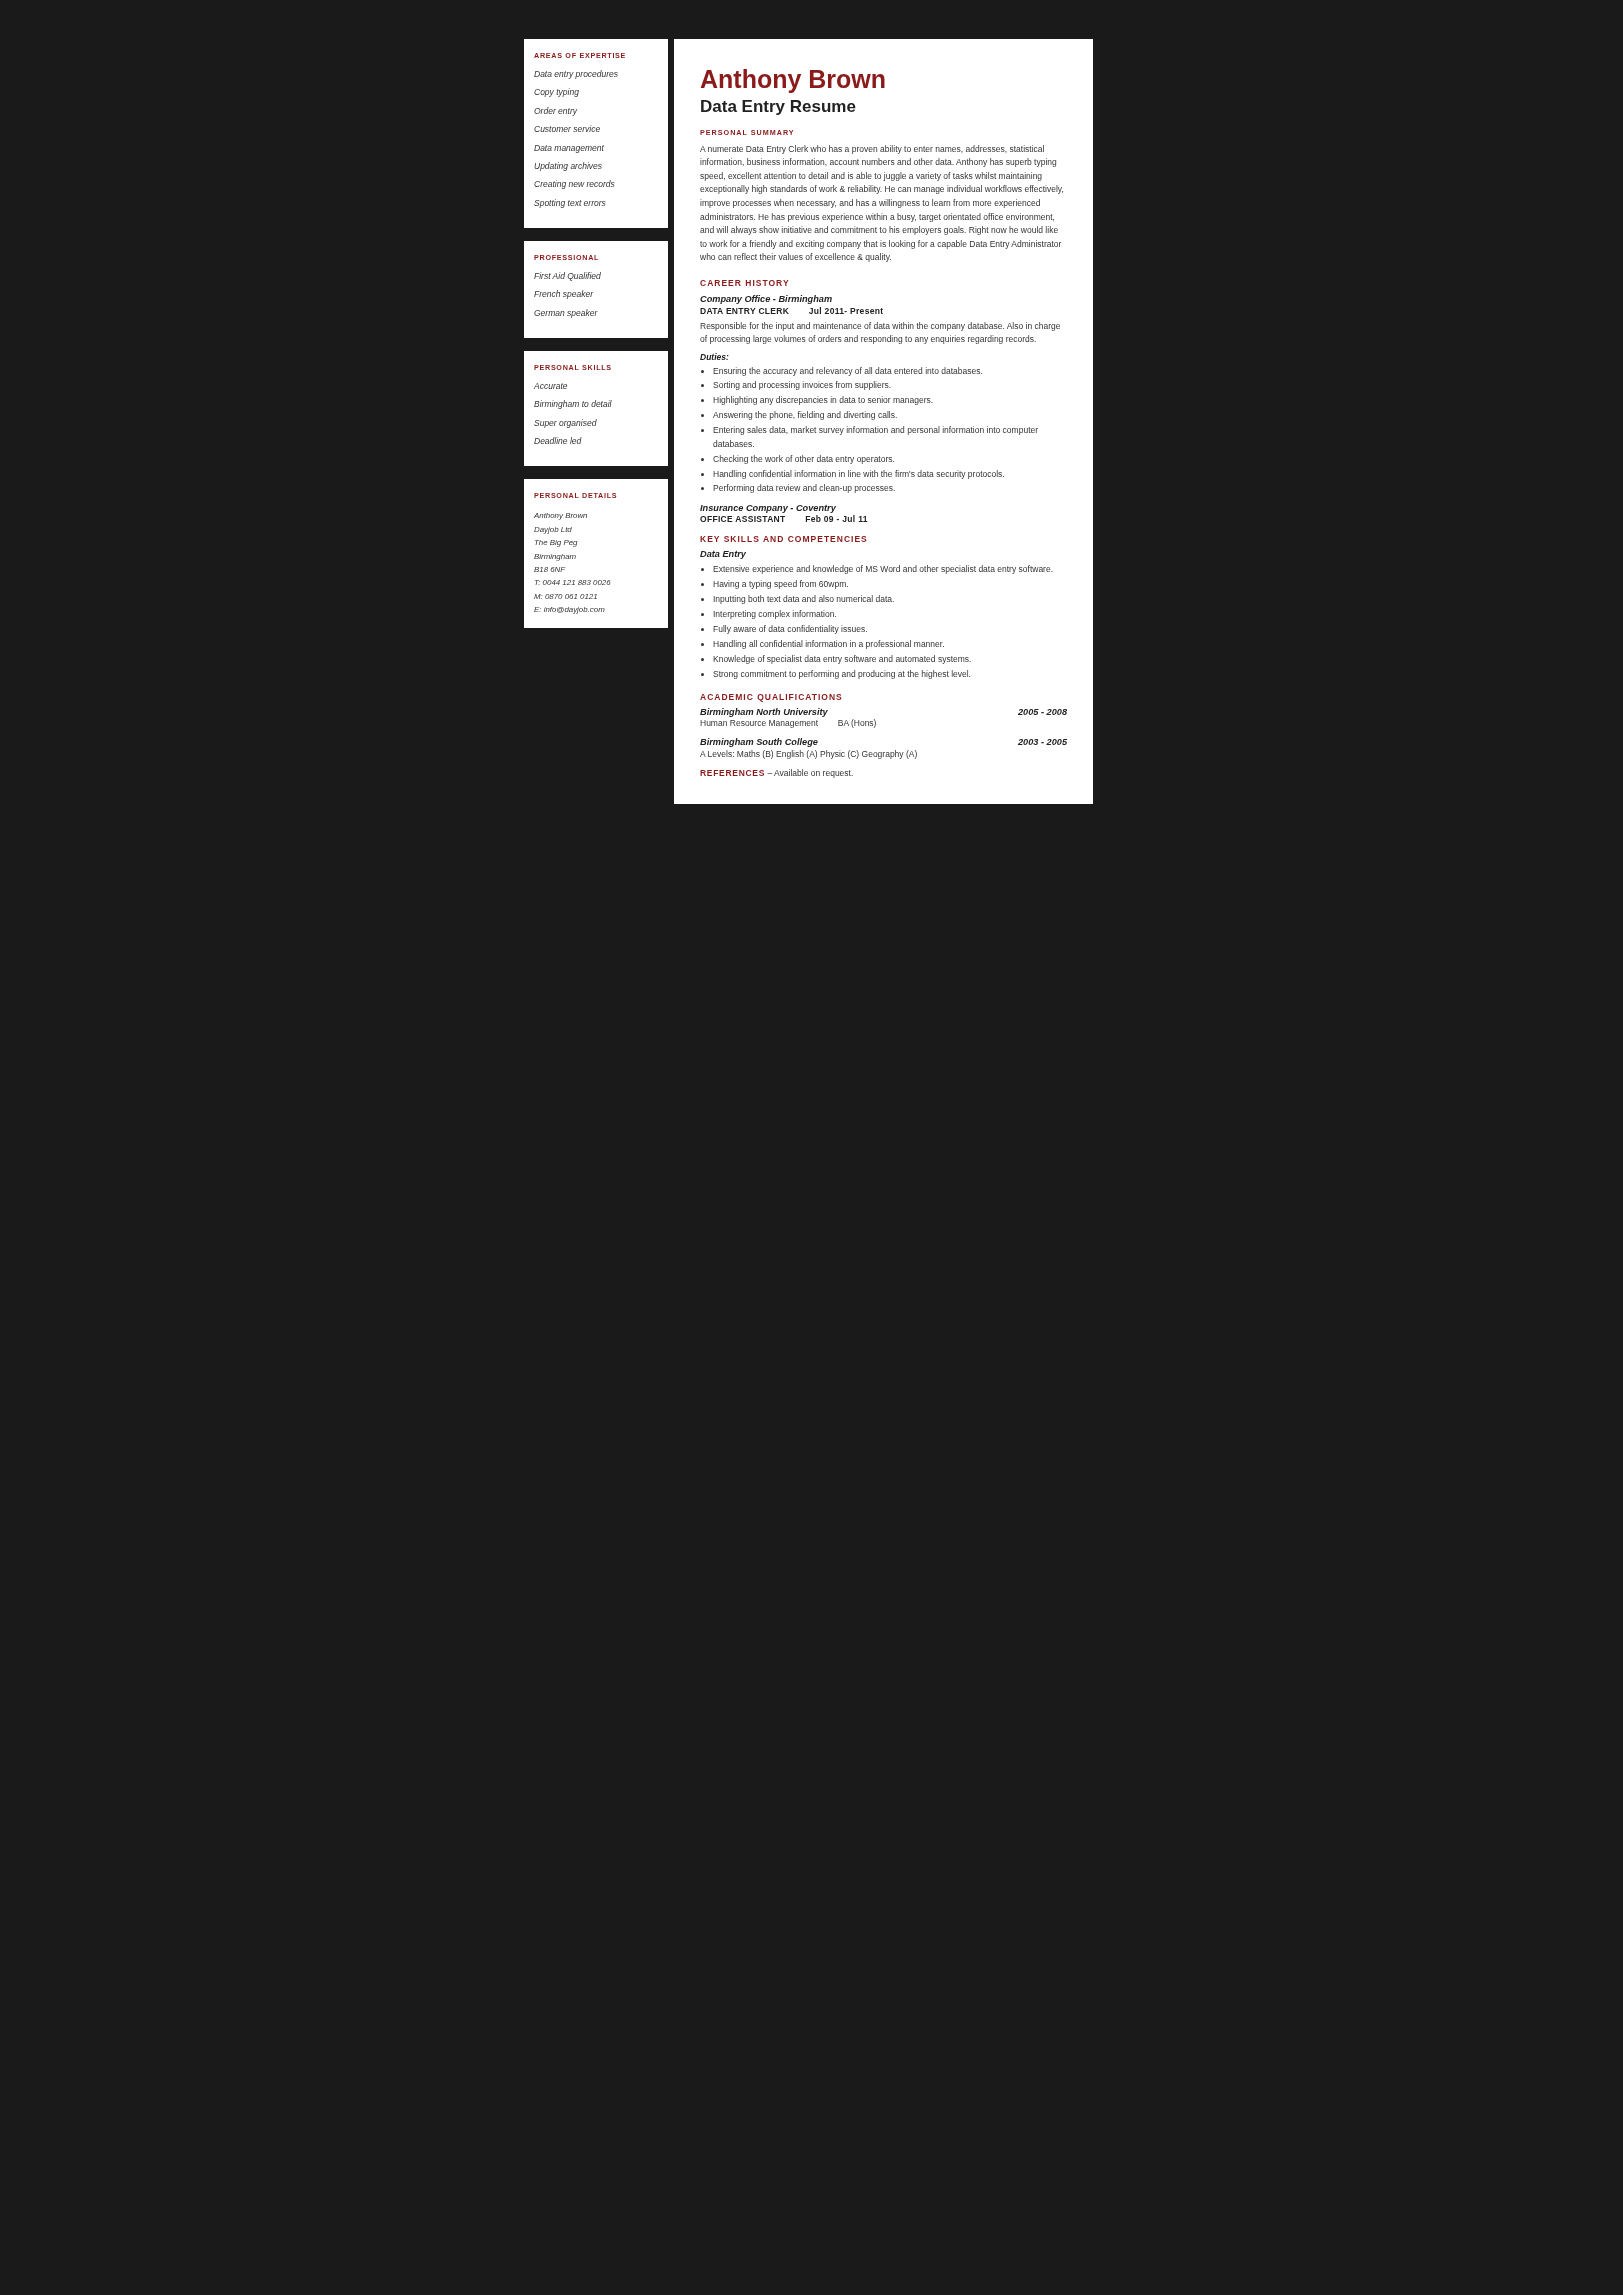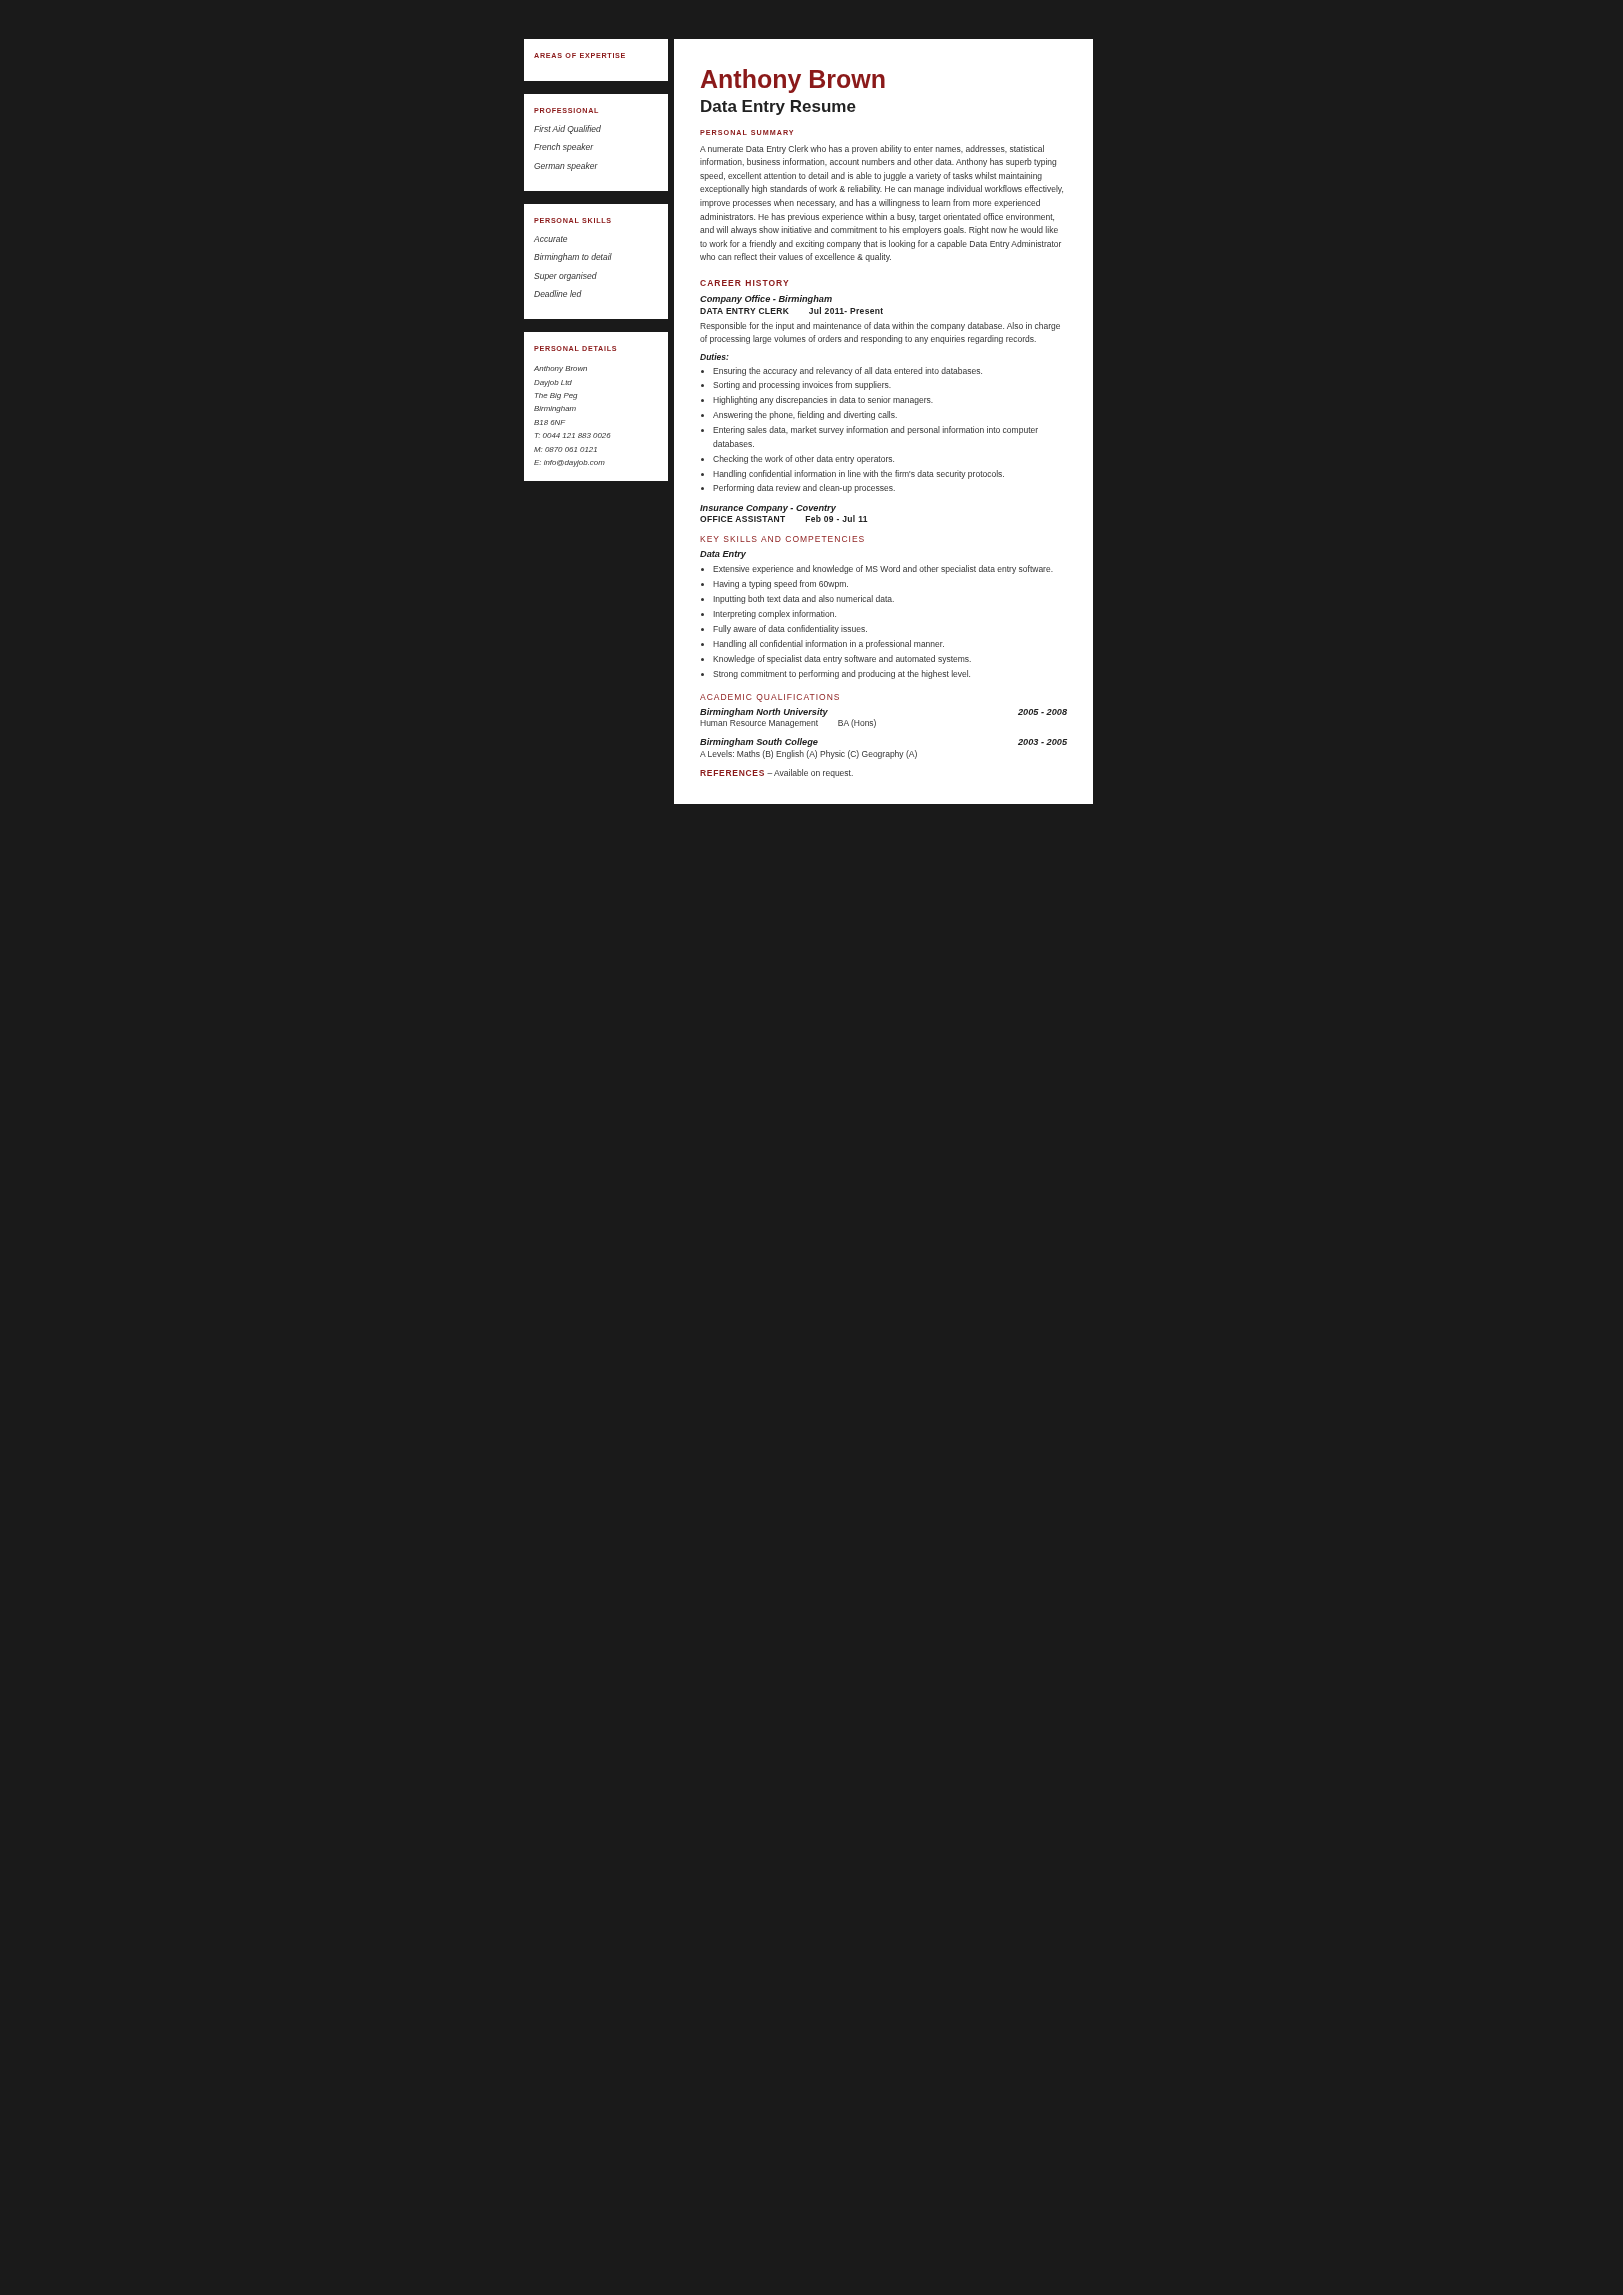--- a/index.html
+++ b/index.html
@@ -126,21 +126,21 @@
     }
     .bullet-list li {
       font-size: 8.5px;
       color: #333;
       line-height: 1.6;
       margin-bottom: 1.3px;
     }
     .skills-title {
       color: #8b1a1a;
       font-size: 8.5px;
-      font-weight: normal;
+      font-weight: bold;
       letter-spacing: 1px;
       text-transform: uppercase;
       margin-top: 10.5px;
       margin-bottom: 5.2px;
     }
     .subsection-title {
       font-weight: bold;
       font-style: italic;
       font-size: 9.2px;
       color: #222;
@@ -185,20 +185,30 @@
   </style>
 </head>
 <body>
 
 <div class="page-container">
 
   <div class="sidebar">
 
     <div class="sidebar-section">
       <div class="sidebar-section-title">AREAS OF EXPERTISE</div>
+      <div>
+        <div class="sidebar-item">Data entry procedures</div>
+        <div class="sidebar-item">Copy typing</div>
+        <div class="sidebar-item">Order entry</div>
+        <div class="sidebar-item">Customer service</div>
+        <div class="sidebar-item">Data management</div>
+        <div class="sidebar-item">Updating archives</div>
+        <div class="sidebar-item">Creating new records</div>
+        <div class="sidebar-item">Spotting text errors</div>
+      </div>
     </div>
 
     <div class="sidebar-section">
       <div class="sidebar-section-title">PROFESSIONAL</div>
       <div>
         <div class="sidebar-item">First Aid Qualified</div>
         <div class="sidebar-item">French speaker</div>
         <div class="sidebar-item">German speaker</div>
       </div>
     </div>

